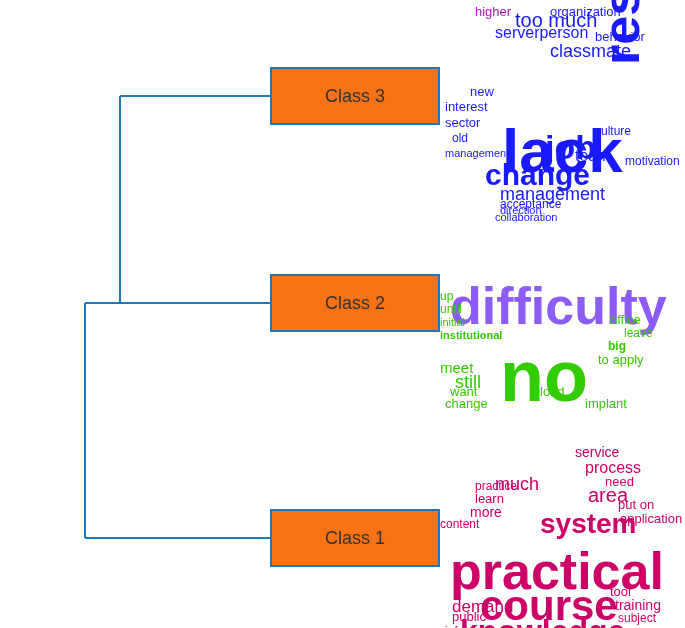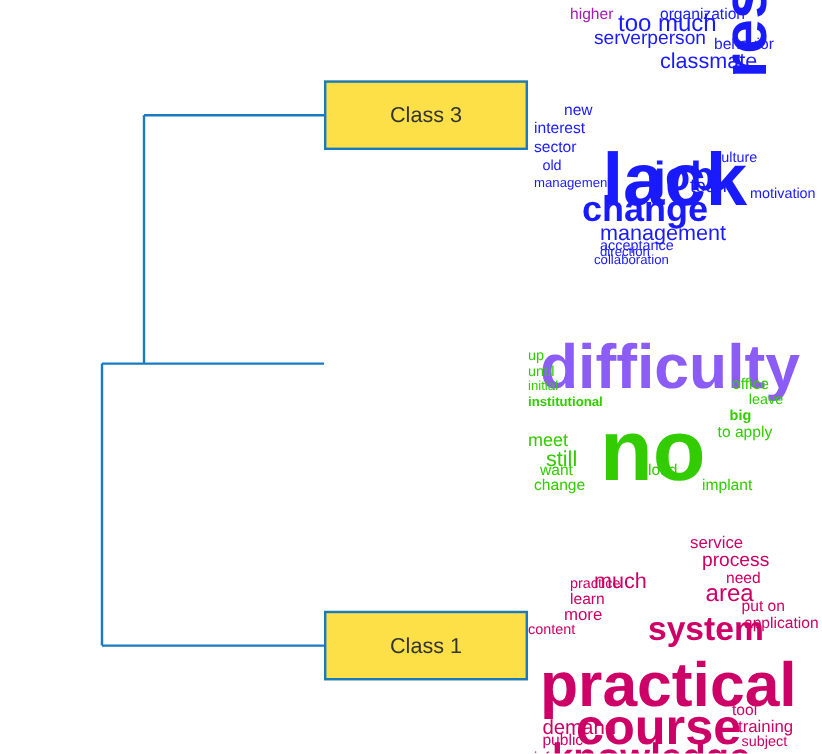--- a/index.html
+++ b/index.html
@@ -16,21 +16,21 @@
       position: absolute;
       top: 0; left: 0;
       width: 685px;
       height: 628px;
     }
 
     
     .class-box {
       position: absolute;
       border: 2px solid #1a7abf;
-      background: #fde047;
+      background: #f97316;
       display: flex;
       align-items: center;
       justify-content: center;
       font-size: 18px;
       color: #333;
       font-weight: normal;
     }
 
     #box-class3 { left: 270px; top: 67px; width: 170px; height: 58px; }
     #box-class2 { left: 270px; top: 274px; width: 170px; height: 58px; }
@@ -99,20 +99,23 @@
     <line x1="120" y1="303" x2="85" y2="303" stroke="#1a7abf" stroke-width="2"></line>
     <line x1="85" y1="303" x2="85" y2="538" stroke="#1a7abf" stroke-width="2"></line>
     <line x1="85" y1="538" x2="120" y2="538" stroke="#1a7abf" stroke-width="2"></line>
 
   </svg>
 
   <div class="class-box" id="box-class3">
     <span>Class 3</span>
   </div>
 
+  <div class="class-box" id="box-class2">
+    <span>Class 2</span>
+  </div>
 
   <div class="class-box" id="box-class1">
     <span>Class 1</span>
   </div>
 
   <div class="wordcloud" id="wc3">
       <span class="wc-word" style="font-size: 52px; color: rgb(26, 26, 255); left: 155px; top: 65px; font-weight: bold; transform: rotate(-90deg); transform-origin: left top;">resistance</span>
       <span class="wc-word" style="font-size: 62px; color: rgb(26, 26, 255); left: 62px; top: 120px; font-weight: bold;">lack</span>
       <span class="wc-word" style="font-size: 18px; color: rgb(26, 26, 255); left: 110px; top: 42px; font-weight: normal;">classmate</span>
       <span class="wc-word" style="font-size: 16px; color: rgb(26, 26, 255); left: 55px; top: 25px; font-weight: normal;">serverperson</span>

